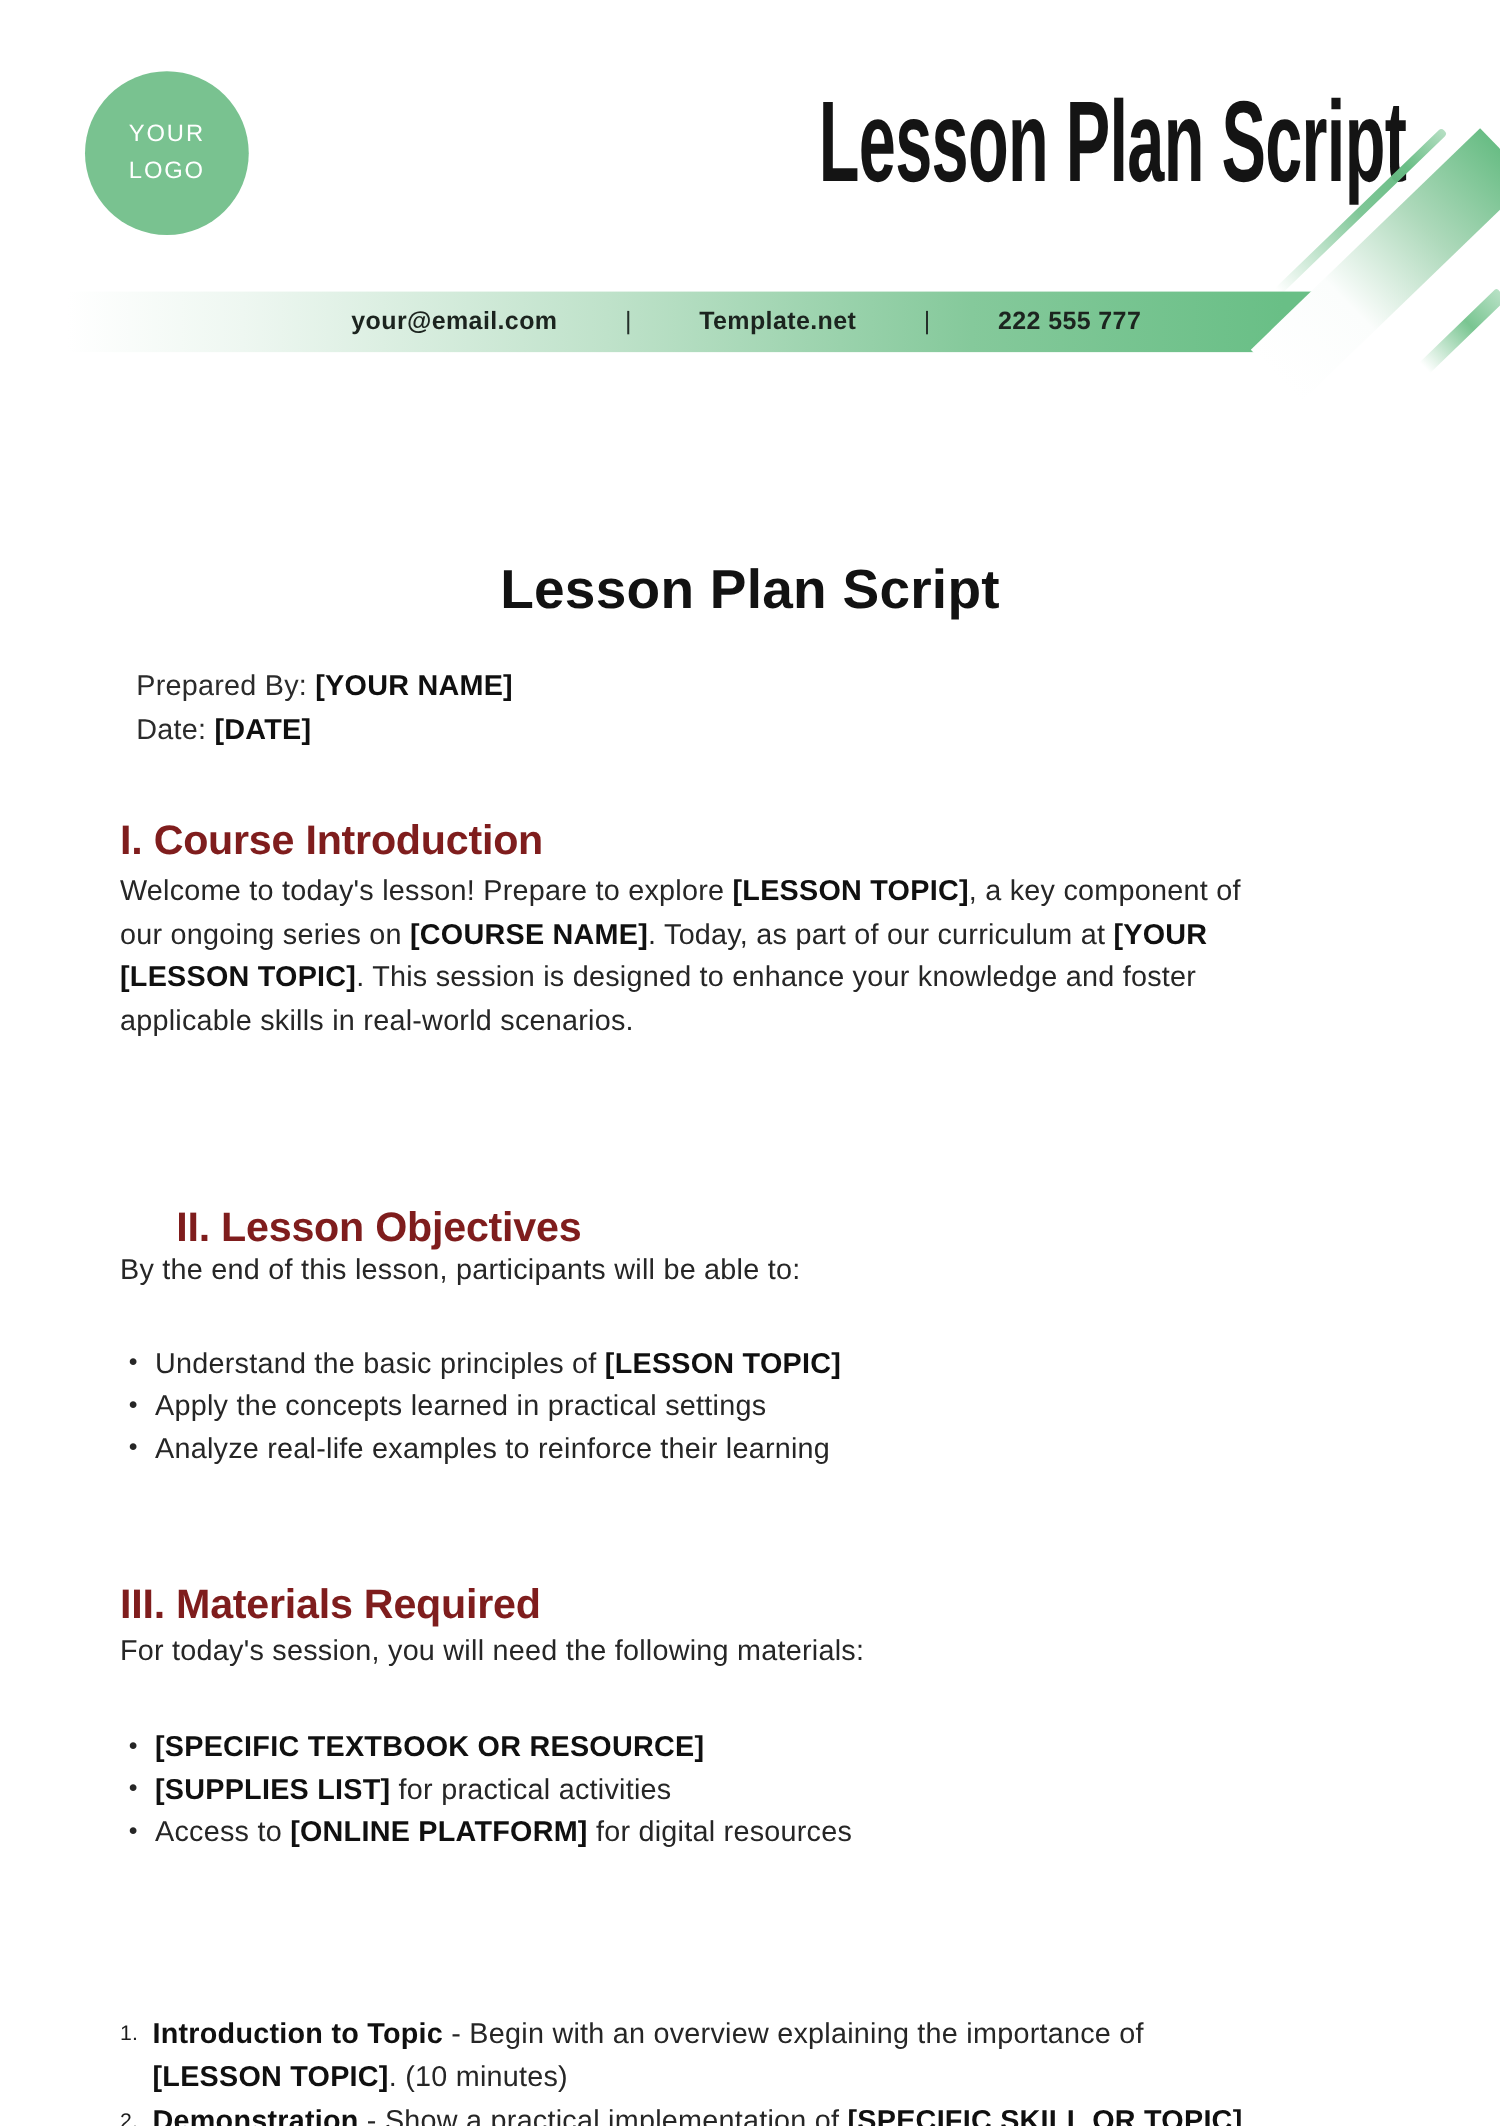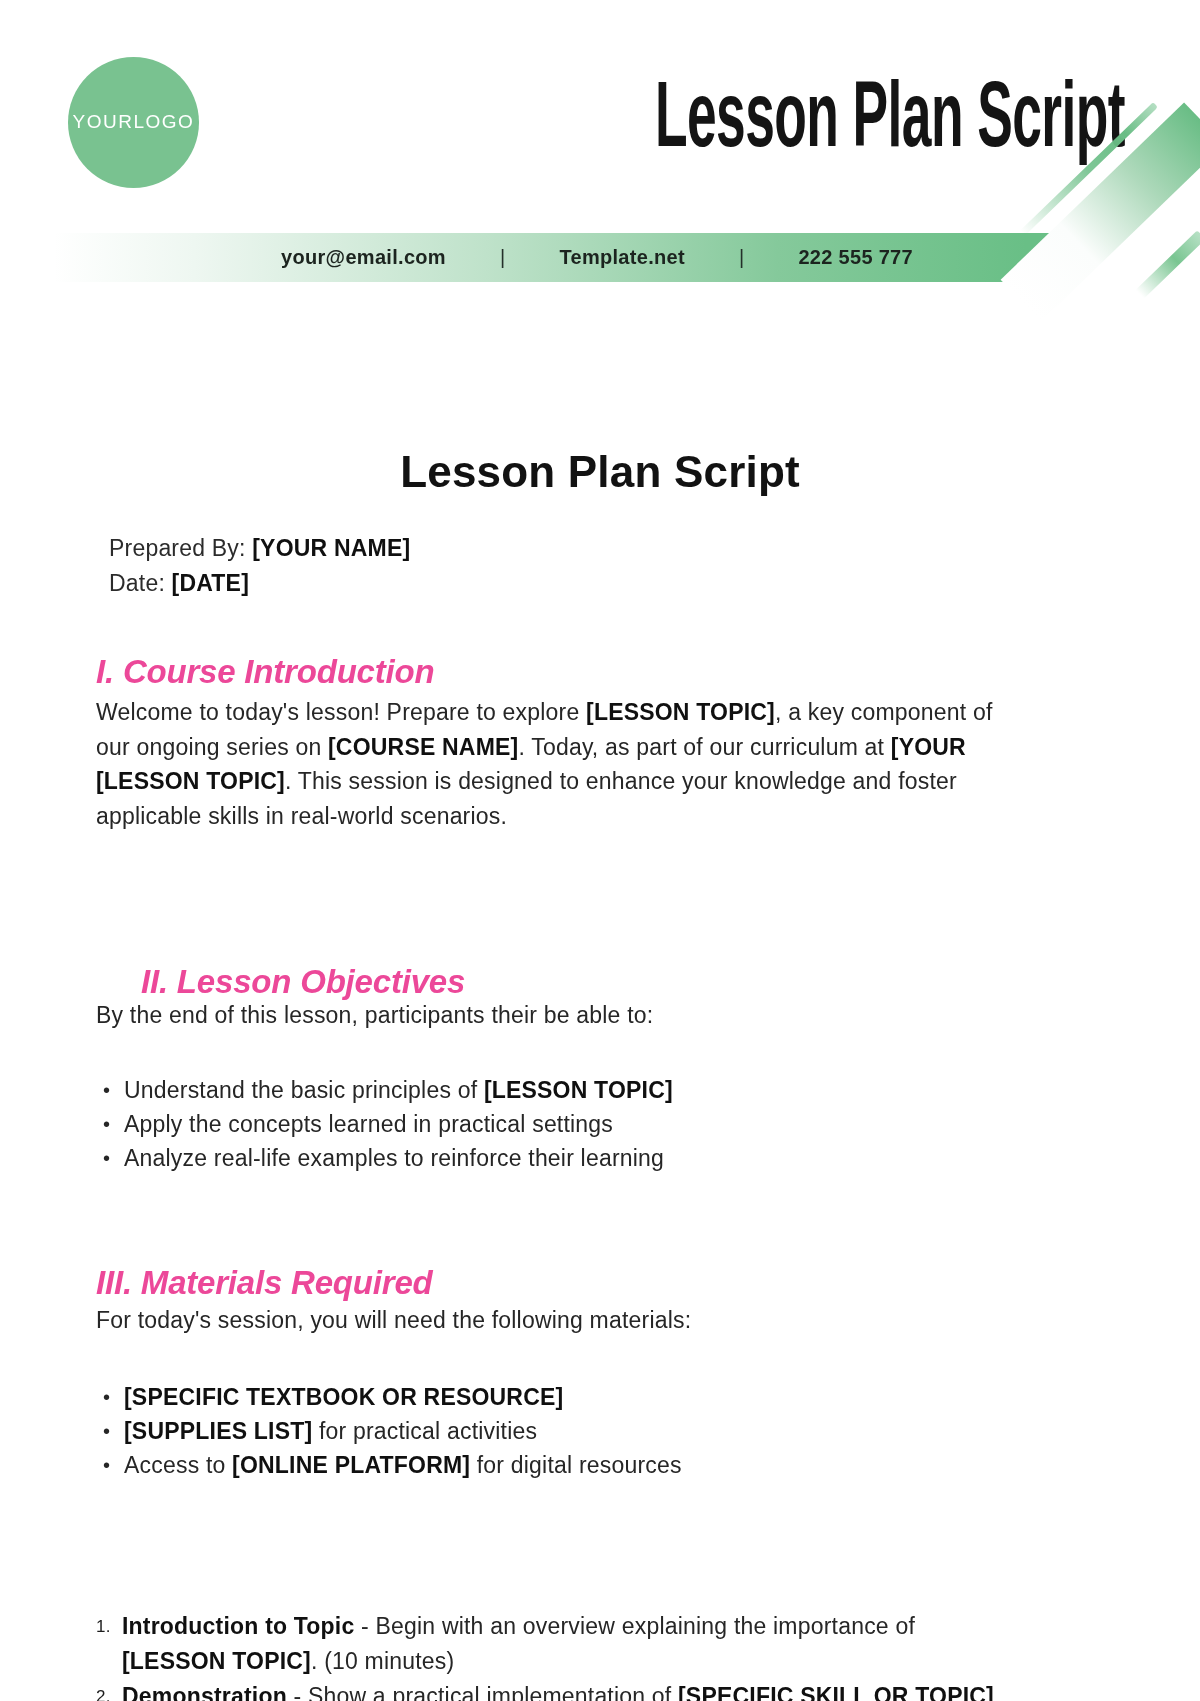--- a/index.html
+++ b/index.html
@@ -8,21 +8,21 @@
     background:#ffffff;overflow:hidden;
     font-family:"Liberation Sans","DejaVu Sans",sans-serif;
     color:#2b2b2b;
   }
   .abs{position:absolute;}
   b{font-weight:700;color:#101010;}
 
   
   .logo{
     left:68px;top:57px;width:131px;height:131px;border-radius:50%;
-    background:#79c290;display:flex;flex-direction:row;
+    background:#79c290;display:flex;flex-direction:column;
     align-items:center;justify-content:center;
     color:#ffffff;font-size:19px;font-weight:500;
     letter-spacing:1.5px;line-height:1.5;
   }
   .brand-title{
     left:550px;top:68px;width:500px;text-align:center;
     font-size:92px;font-weight:700;color:#141414;line-height:1;
     letter-spacing:-1px;white-space:nowrap;
     transform:scaleX(0.58);transform-origin:center;
   }
@@ -58,22 +58,22 @@
   }
 
   
   .doc-title{
     left:0;right:0;top:418px;text-align:center;
     font-size:44px;font-weight:700;color:#121212;line-height:50px;
     letter-spacing:0.2px;
   }
   .meta{left:109px;top:531px;font-size:23px;line-height:35px;letter-spacing:0.2px;}
   .sec-h{
-    left:96px;font-size:33px;font-weight:700;color:#ec4899;
-    line-height:44px;letter-spacing:-0.2px;white-space:nowrap;font-style:italic;
+    left:96px;font-size:33px;font-weight:700;color:#7f1d1d;
+    line-height:44px;letter-spacing:-0.2px;white-space:nowrap;
   }
   .lead,.para{left:96px;font-size:23px;letter-spacing:0.2px;color:#262626;}
   .para .line,.lead{line-height:34.5px;white-space:pre;}
   .blist{left:103px;margin:0;padding:0;list-style:none;
     font-size:23px;line-height:34px;letter-spacing:0.2px;color:#262626;}
   .blist li{display:flex;}
   .blist .dot{width:21px;flex:0 0 21px;font-size:20px;}
   .nlist{left:96px;margin:0;padding:0;list-style:none;
     font-size:23px;line-height:35px;letter-spacing:0.2px;color:#262626;}
   .nlist li{display:flex;margin:0;}
@@ -120,21 +120,21 @@
   <h2 class="abs sec-h s1h">I. Course Introduction</h2>
   <div class="abs para s1p">
 
   <div class="line">Welcome to today's lesson! Prepare to explore <b>[LESSON TOPIC]</b>, a key component of</div>
       <div class="line">our ongoing series on <b>[COURSE NAME]</b>. Today, as part of our curriculum at <b>[YOUR</b></div>
       <div class="line"><b>[LESSON TOPIC]</b>. This session is designed to enhance your knowledge and foster</div>
       <div class="line">applicable skills in real-world scenarios.</div>
     </div>
 
   <h2 class="abs sec-h s2h">II. Lesson Objectives</h2>
-  <div class="abs lead s2lead">By the end of this lesson, participants their be able to:</div>
+  <div class="abs lead s2lead">By the end of this lesson, participants will be able to:</div>
   <ul class="abs blist s2list">
 
       <li>
         <span class="dot">•</span>
         <span>Understand the basic principles of <b>[LESSON TOPIC]</b></span>
       </li>
 
       <li>
         <span class="dot">•</span>
         <span>Apply the concepts learned in practical settings</span>

